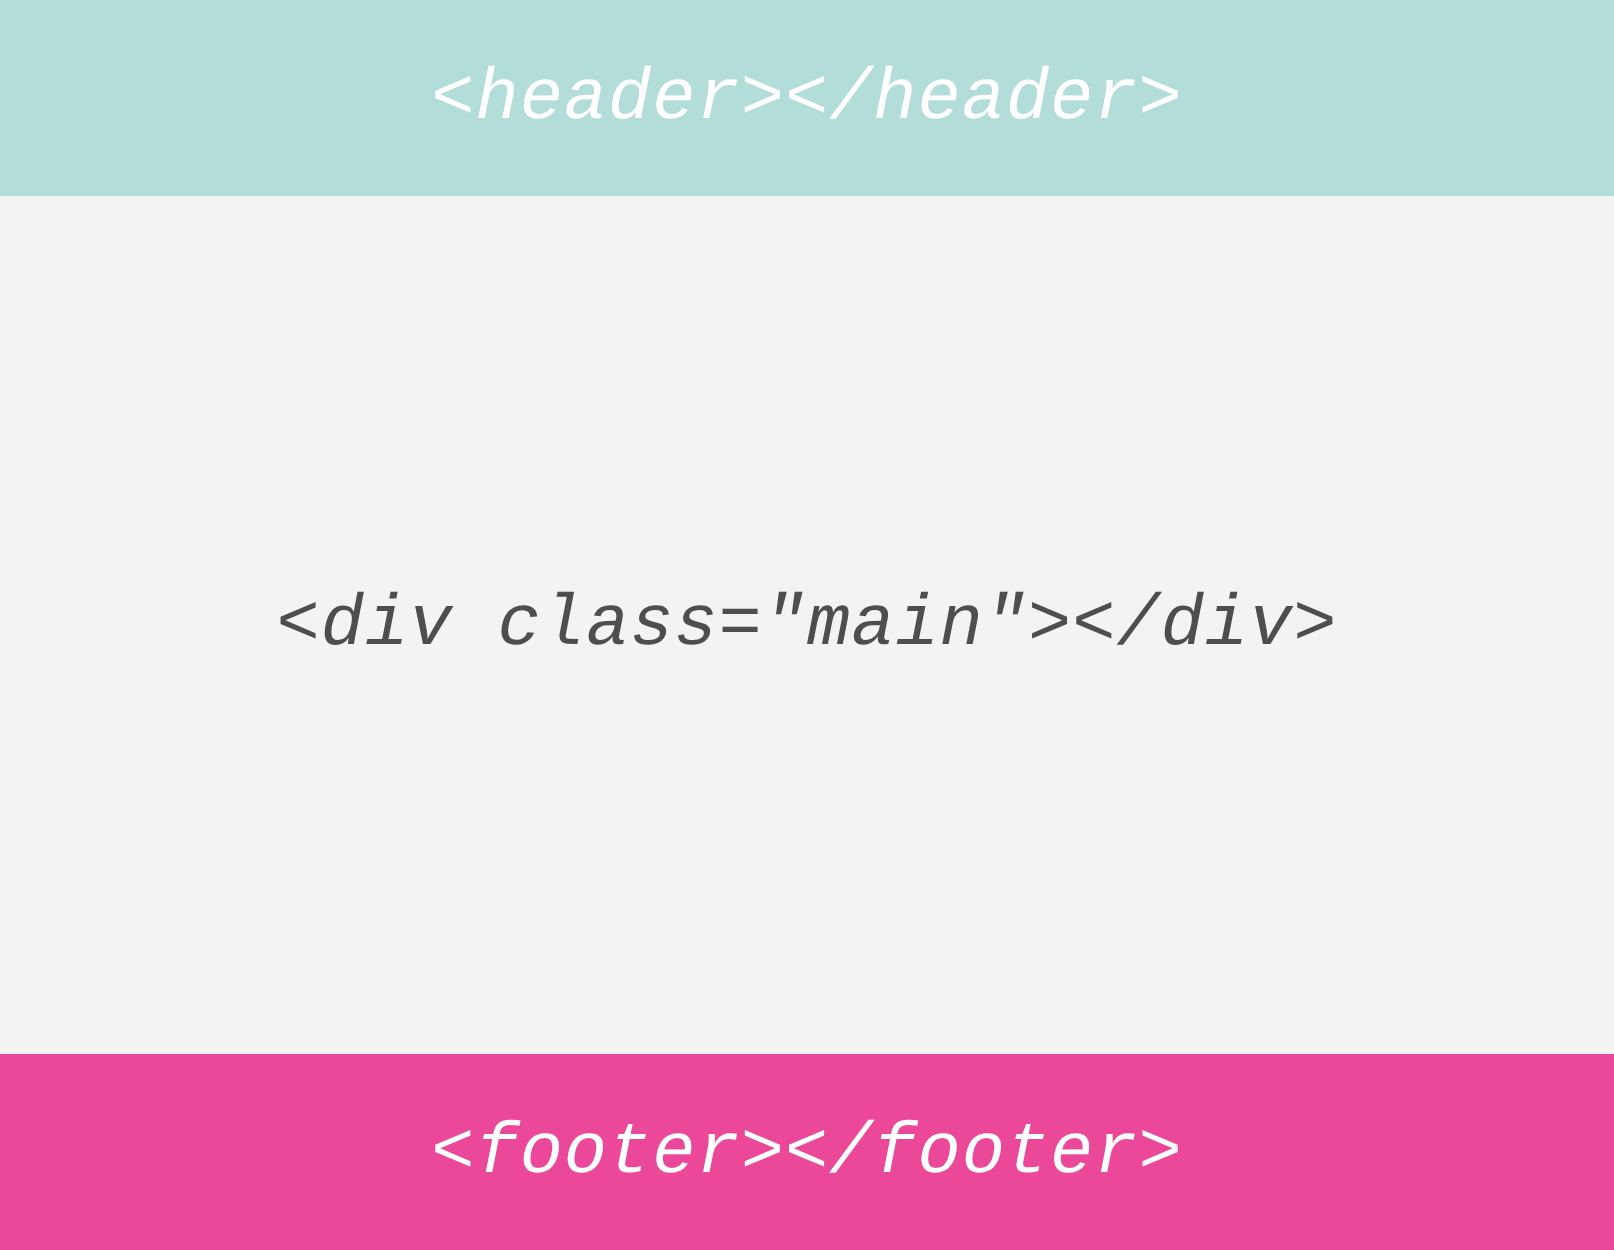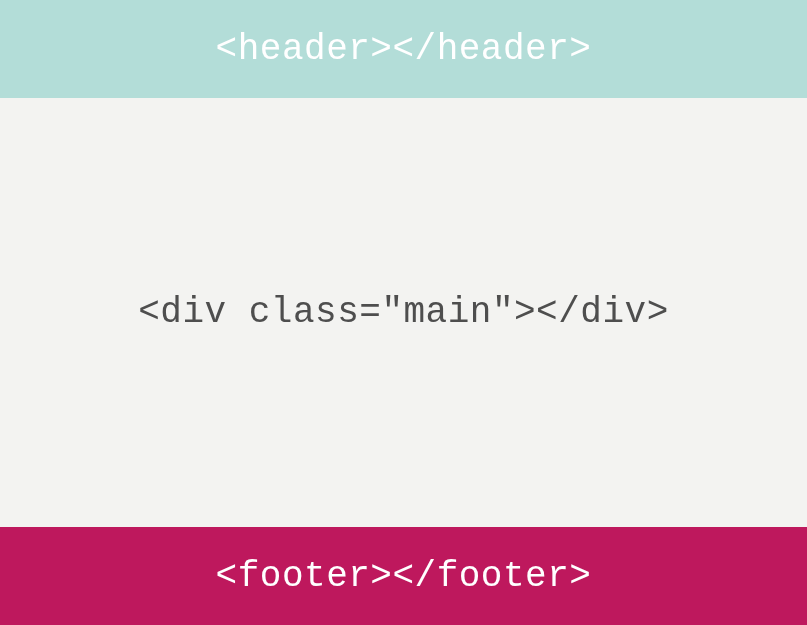--- a/index.html
+++ b/index.html
@@ -1,18 +1,19 @@
 <!DOCTYPE html>
 <html><head>
   <meta charset="utf-8">
   <style>
     * {
       margin: 0;
       padding: 0;
       box-sizing: border-box;
+      font-style: italic;
     }
     body {
       width: 807px;
       height: 625px;
       display: flex;
       flex-direction: column;
       font-family: "Consolas", "Monaco", "Courier New", monospace;
       background: #ffffff;
     }
     .header-band {
@@ -23,21 +24,21 @@
       justify-content: center;
     }
     .main-band {
       background: #f3f3f1;
       flex: 1;
       display: flex;
       align-items: center;
       justify-content: center;
     }
     .footer-band {
-      background: #be185d;
+      background: #ec4899;
       height: 98px;
       display: flex;
       align-items: center;
       justify-content: center;
     }
     .header-text {
       color: #ffffff;
       font-size: 36px;
       font-weight: 500;
       letter-spacing: 0.5px;

